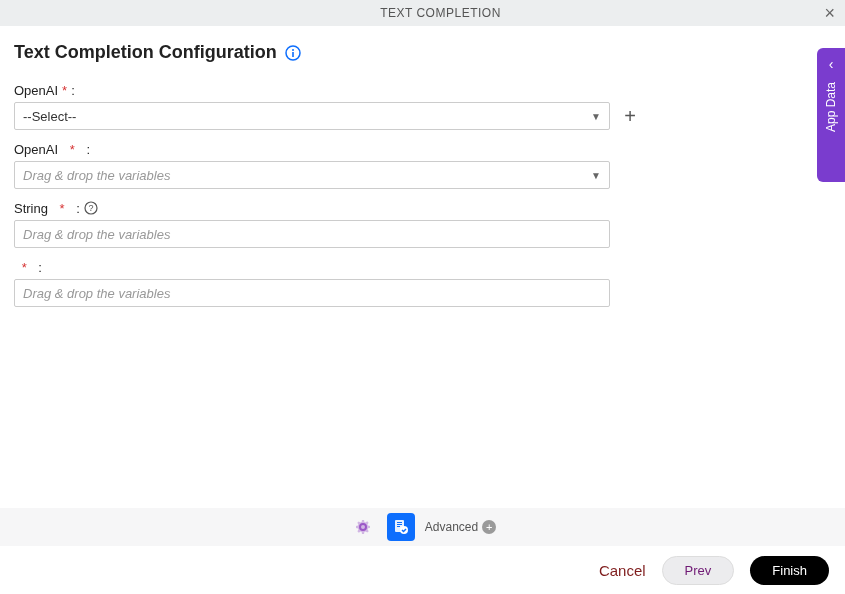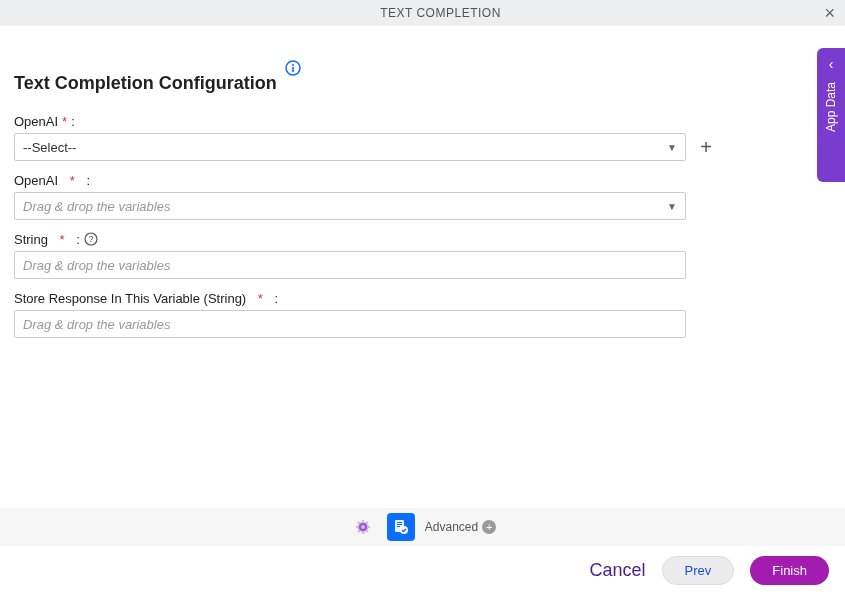--- a/index.html
+++ b/index.html
@@ -2,43 +2,43 @@
 <html><head>
 <meta charset="utf-8">
 <style>
 * { box-sizing: border-box; margin: 0; padding: 0; }
 body { font-family: Arial, sans-serif; font-size: 13px; color: #333; width: 845px; height: 594px; position: relative; background: #fff; overflow: hidden; }
 .header-bar { background: #eceeef; height: 26px; display: flex; align-items: center; justify-content: center; position: relative; padding-left: 36px; }
 .header-title { font-size: 12px; color: #555; letter-spacing: 0.5px; }
 .close-icon { position: absolute; right: 10px; top: 4px; cursor: pointer; color: #666; font-size: 18px; line-height: 18px; }
 .main { padding: 16px 14px 0 14px; }
 .page-title-row { display: flex; align-items: center; gap: 8px; margin-bottom: 20px; }
-.page-title { font-size: 18px; font-weight: bold; color: #222; margin-top: 31px; }
+.page-title { font-size: 18px; font-weight: bold; color: #222; }
 .info-icon { color: #0d6efd; display: inline-flex; }
 .field { margin-bottom: 12px; }
 .field-label { font-size: 13px; color: #222; margin-bottom: 4px; display: flex; align-items: flex-start; gap: 4px; }
 .req { color: #d63333; }
 .field-row { display: flex; align-items: center; gap: 8px; }
-.select, .input { width: 672px; height: 28px; border: 1px solid #ccc; border-radius: 2px; padding: 0 8px; font-size: 13px; background: #fff; position: relative; display: flex; align-items: center; }
+.select, .input { width: 596px; height: 28px; border: 1px solid #ccc; border-radius: 2px; padding: 0 8px; font-size: 13px; background: #fff; position: relative; display: flex; align-items: center; }
 .select-text { color: #333; flex: 1; }
 .select-placeholder { color: #999; font-style: italic; flex: 1; }
 .chevron { color: #666; font-size: 10px; }
 .add-btn { width: 24px; height: 24px; display: flex; align-items: center; justify-content: center; cursor: pointer; color: #555; font-size: 20px; }
 .input-placeholder { color: #999; font-style: italic; }
 .help-icon { color: #555; display: inline-flex; }
 .toolbar { position: absolute; bottom: 48px; left: 0; right: 0; height: 38px; background: #f6f6f7; display: flex; align-items: center; justify-content: center; gap: 10px; }
 .tool-icon { width: 28px; height: 28px; display: flex; align-items: center; justify-content: center; border-radius: 4px; cursor: pointer; }
 .tool-gear { color: #9c57c7; }
 .tool-doc { background: #0d6efd; color: #fff; }
 .advanced-label { font-size: 12px; color: #555; display: flex; align-items: center; gap: 4px; }
 .plus-circle { width: 14px; height: 14px; border-radius: 50%; background: #9a9a9a; color: #fff; display: inline-flex; align-items: center; justify-content: center; font-size: 11px; line-height: 1; }
 .footer { position: absolute; bottom: 0; left: 0; right: 0; height: 48px; display: flex; align-items: center; justify-content: flex-end; gap: 16px; padding-right: 16px; background: #fff; }
-.btn-cancel { font-size: 18px; color: #4c1d95; cursor: pointer; background: none; border: none; }
-.btn-prev { font-size: 13px; color: #1d4ed8; background: #ececee; border: 1px solid #ddd; border-radius: 16px; padding: 6px 22px; cursor: pointer; }
-.btn-finish { font-size: 13px; color: #fff; background: #a21caf; border: none; border-radius: 16px; padding: 7px 22px; cursor: pointer; font-weight: 500; }
+.btn-cancel { font-size: 15px; color: #7f1d1d; cursor: pointer; background: none; border: none; }
+.btn-prev { font-size: 13px; color: #701a75; background: #ececee; border: 1px solid #ddd; border-radius: 16px; padding: 6px 22px; cursor: pointer; }
+.btn-finish { font-size: 13px; color: #fff; background: #000000; border: none; border-radius: 16px; padding: 7px 22px; cursor: pointer; font-weight: 500; }
 .side-tab { position: absolute; right: 0; top: 48px; width: 28px; height: 134px; background: #7a3cce; border-radius: 6px 0 0 6px; display: flex; flex-direction: column; align-items: center; padding-top: 8px; cursor: pointer; }
 .side-chevron { color: #fff; font-size: 14px; margin-bottom: 10px; }
 .side-label { color: #fff; font-size: 12px; writing-mode: vertical-rl; transform: rotate(180deg); font-weight: 500; }
 </style>
 </head>
 <body>
 
 <div class="header-bar">
   <span class="header-title">TEXT COMPLETION</span>
   <span class="close-icon">×</span>
@@ -91,21 +91,21 @@
           </svg>
       </span>
     </div>
     <div class="input">
       <span class="input-placeholder">Drag &amp; drop the variables</span>
     </div>
   </div>
 
   <div class="field">
     <div class="field-label">
-      <span>Store Response In This Variable (String)</span>&nbsp;<span class="req">*</span>&nbsp;<span>:</span>
+      &nbsp;<span class="req">*</span>&nbsp;<span>:</span>
     </div>
     <div class="input">
       <span class="input-placeholder">Drag &amp; drop the variables</span>
     </div>
   </div>
 </div>
 
 <div class="toolbar">
   <span class="tool-icon tool-gear">
     <svg width="20" height="20" viewBox="0 0 20 20">

